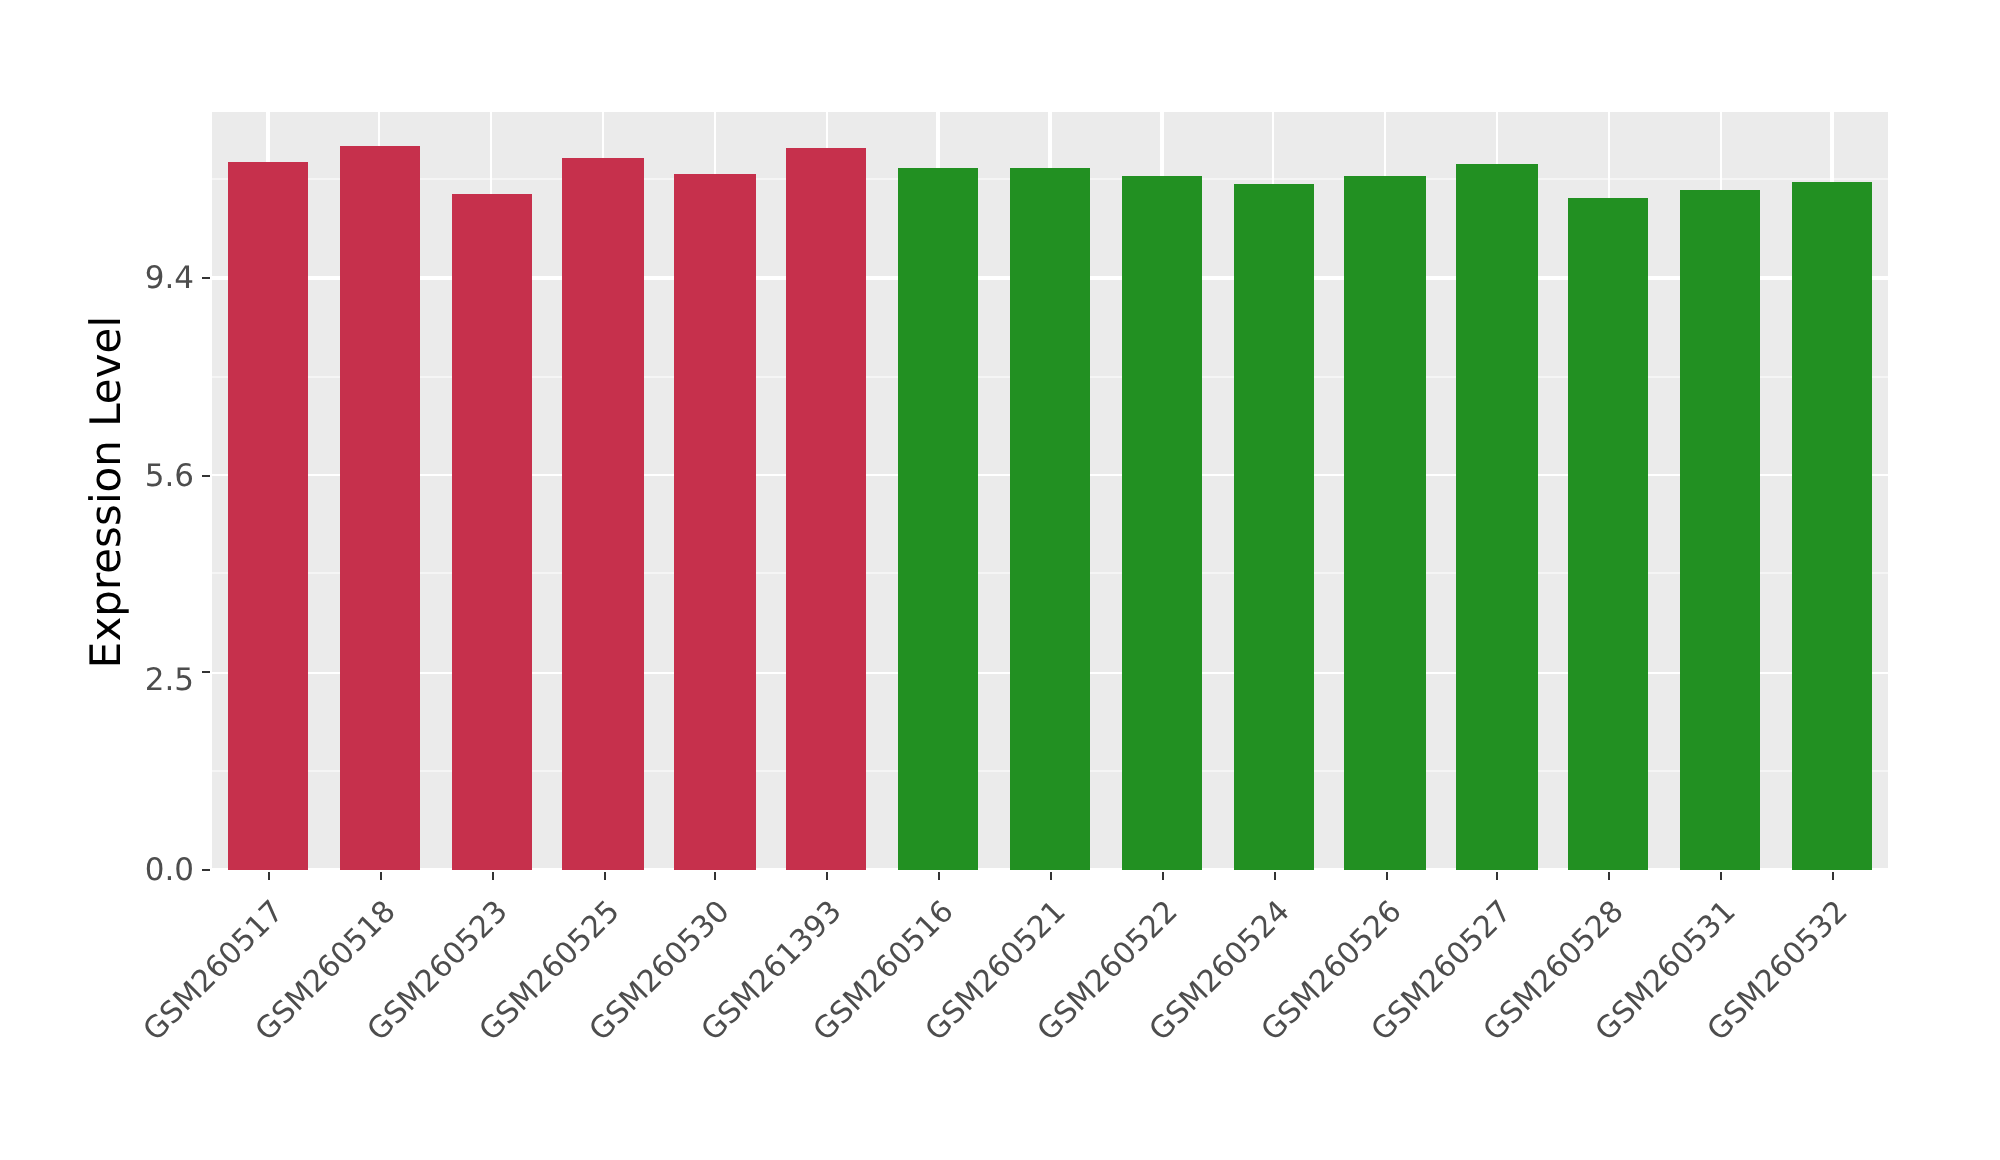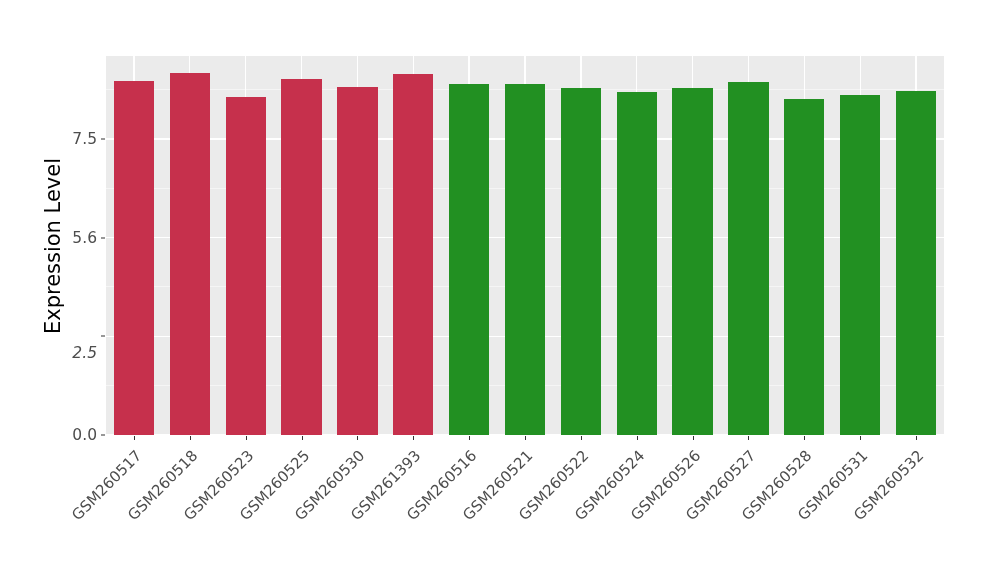--- a/index.html
+++ b/index.html
@@ -117,25 +117,25 @@
 </head>
 <body>
 
 <div id="chart-root">
 
   <div class="y-axis-title">Expression Level</div>
 
   <div id="y-axis">
       <div class="y-tick-label" style="top: 435px; right: 903px;">0.0</div>
       <div class="y-tick-mark" style="top: 435px; left: 101px;"></div>
-      <div class="y-tick-label" style="top: 353px; right: 903px; font-style: italic;">2.5</div>
+      <div class="y-tick-label" style="top: 340px; right: 903px;">2.5</div>
       <div class="y-tick-mark" style="top: 336.302px; left: 101px;"></div>
       <div class="y-tick-label" style="top: 237.604px; right: 903px;">5.6</div>
       <div class="y-tick-mark" style="top: 237.604px; left: 101px;"></div>
-      <div class="y-tick-label" style="top: 138.906px; right: 903px;">7.5</div>
+      <div class="y-tick-label" style="top: 138.906px; right: 903px;">9.4</div>
       <div class="y-tick-mark" style="top: 138.906px; left: 101px;"></div>
     </div>
 
   <div id="panel">
       <div class="grid-major-h" style="top: 378.3px;"></div>
       <div class="grid-major-h" style="top: 279.602px;"></div>
       <div class="grid-major-h" style="top: 180.904px;"></div>
       <div class="grid-major-h" style="top: 82.2062px;"></div>
       <div class="grid-minor-h" style="top: 329.151px;"></div>
       <div class="grid-minor-h" style="top: 230.453px;"></div>

